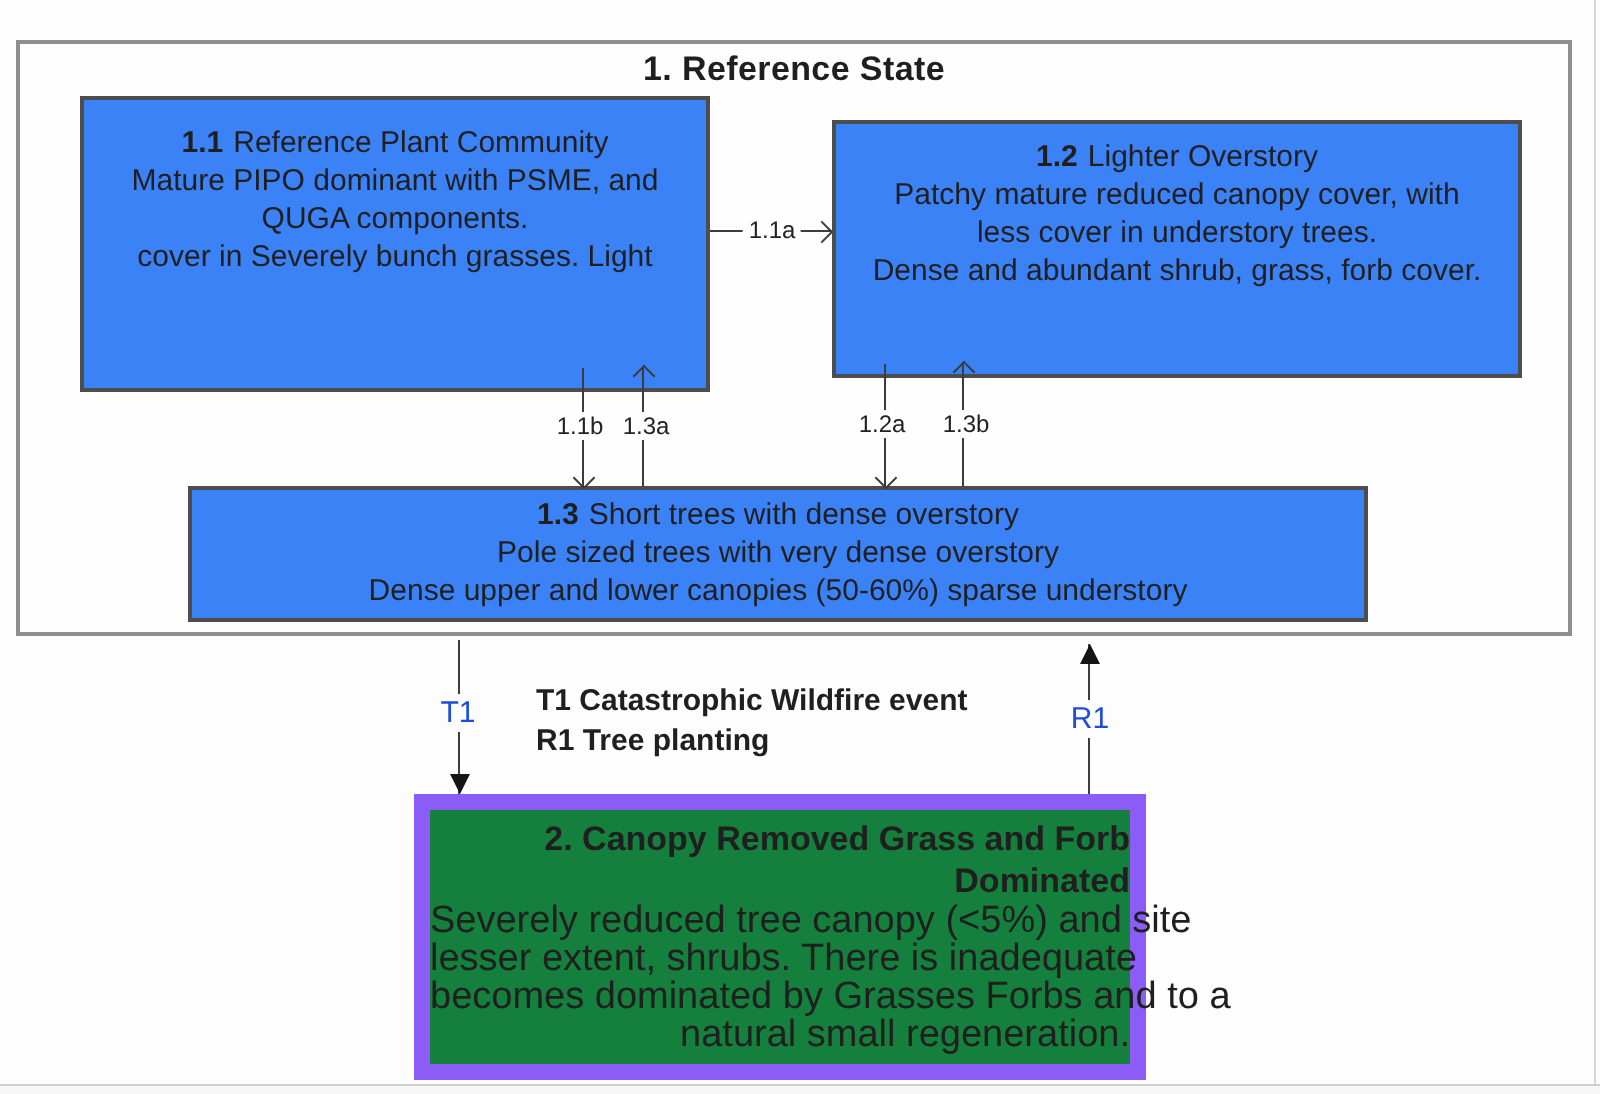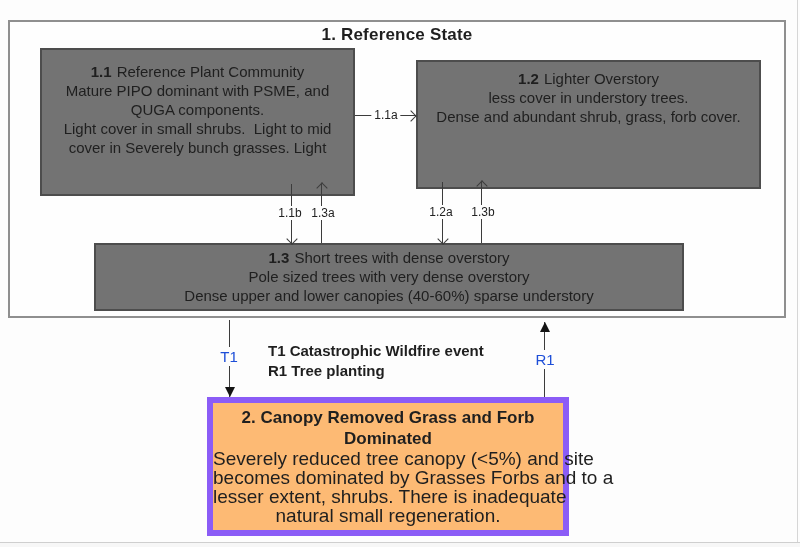--- a/index.html
+++ b/index.html
@@ -19,33 +19,33 @@
   .outer-box{
     position:absolute;left:8px;top:20px;width:774px;height:294px;
     border:2px solid #8f8f8f;background:#fefefe;
   }
   .outer-title{
     position:absolute;left:8px;top:25px;width:778px;
     text-align:center;font-size:17px;font-weight:bold;letter-spacing:.2px;
   }
 
   .node{
-    position:absolute;border:2px solid #4d4d4d;background:#737373;
+    position:absolute;border:2px solid #4d4d4d;background:#3b82f6;
     text-align:center;font-size:15px;line-height:19px;
   }
   .node .ln{white-space:pre;}
   .num{font-weight:bold;margin-right:5px;}
 
   .box11{left:40px;top:48px;width:311px;height:132px;padding-top:12px;}
   .box12{left:416px;top:60px;width:341px;height:118px;padding-top:7px;}
   .box13{left:94px;top:243px;width:586px;height:61px;padding-top:3px;}
 
   .box2{
     position:absolute;left:207px;top:397px;width:350px;height:127px;
-    border:6px solid #8b5cf6;background:#fdba74;text-align:center;
+    border:8px solid #8b5cf6;background:#15803d;text-align:right;
   }
   .box2 .hd{font-size:17px;font-weight:bold;line-height:21px;}
   .box2 .hd1{padding-top:4px;}
   .box2 .bd{font-size:19px;line-height:19px;white-space:pre;}
 
   
   .vline{position:absolute;width:0;border-left:1.5px solid #3c3c3c;}
   .hline{position:absolute;height:0;border-top:1.5px solid #3c3c3c;}
 
   
@@ -79,34 +79,34 @@
 
 <div class="stage">
 
   <div class="outer-box"></div>
   <div class="outer-title">1. Reference State</div>
 
   <div class="node box11">
     <div class="ln"><span class="num">1.1</span><span>Reference Plant Community</span></div>
     <div class="ln">Mature PIPO dominant with PSME, and</div>
     <div class="ln">QUGA components.</div>
-    <div class="ln">Light cover in small shrubs.  Light to mid</div>
     <div class="ln">cover in Severely bunch grasses. Light</div>
   </div>
 
   <div class="node box12">
     <div class="ln"><span class="num">1.2</span><span>Lighter Overstory</span></div>
+    <div class="ln">Patchy mature reduced canopy cover, with</div>
     <div class="ln">less cover in understory trees.</div>
     <div class="ln">Dense and abundant shrub, grass, forb cover.</div>
   </div>
 
   <div class="node box13">
     <div class="ln"><span class="num">1.3</span><span>Short trees with dense overstory</span></div>
     <div class="ln">Pole sized trees with very dense overstory</div>
-    <div class="ln">Dense upper and lower canopies (40-60%) sparse understory</div>
+    <div class="ln">Dense upper and lower canopies (50-60%) sparse understory</div>
   </div>
 
   <div class="hline" style="left:355px;top:115px;width:61px;"></div>
   <span class="head right" style="left:407px;top:111.5px;"></span>
   <span class="plabel" style="left:386px;top:108px;">1.1a</span>
 
   <div class="vline" style="left:291px;top:184px;height:59px;"></div>
   <span class="head down" style="left:288px;top:235px;"></span>
   <span class="plabel" style="left:290px;top:206px;">1.1b</span>
 
@@ -132,21 +132,21 @@
 
   <div class="legend">
     <div>T1 Catastrophic Wildfire event</div>
     <div>R1 Tree planting</div>
   </div>
 
   <div class="box2">
     <div class="hd hd1">2. Canopy Removed Grass and Forb</div>
     <div class="hd">Dominated</div>
     <div class="bd">Severely reduced tree canopy (&lt;5%) and site</div>
+    <div class="bd">lesser extent, shrubs. There is inadequate</div>
     <div class="bd">becomes dominated by Grasses Forbs and to a</div>
-    <div class="bd">lesser extent, shrubs. There is inadequate</div>
     <div class="bd">natural small regeneration.</div>
   </div>
 
   <div class="edge-right"></div>
   <div class="edge-bottom"></div>
   <div class="edge-below"></div>
 </div>
 
 </body></html>

